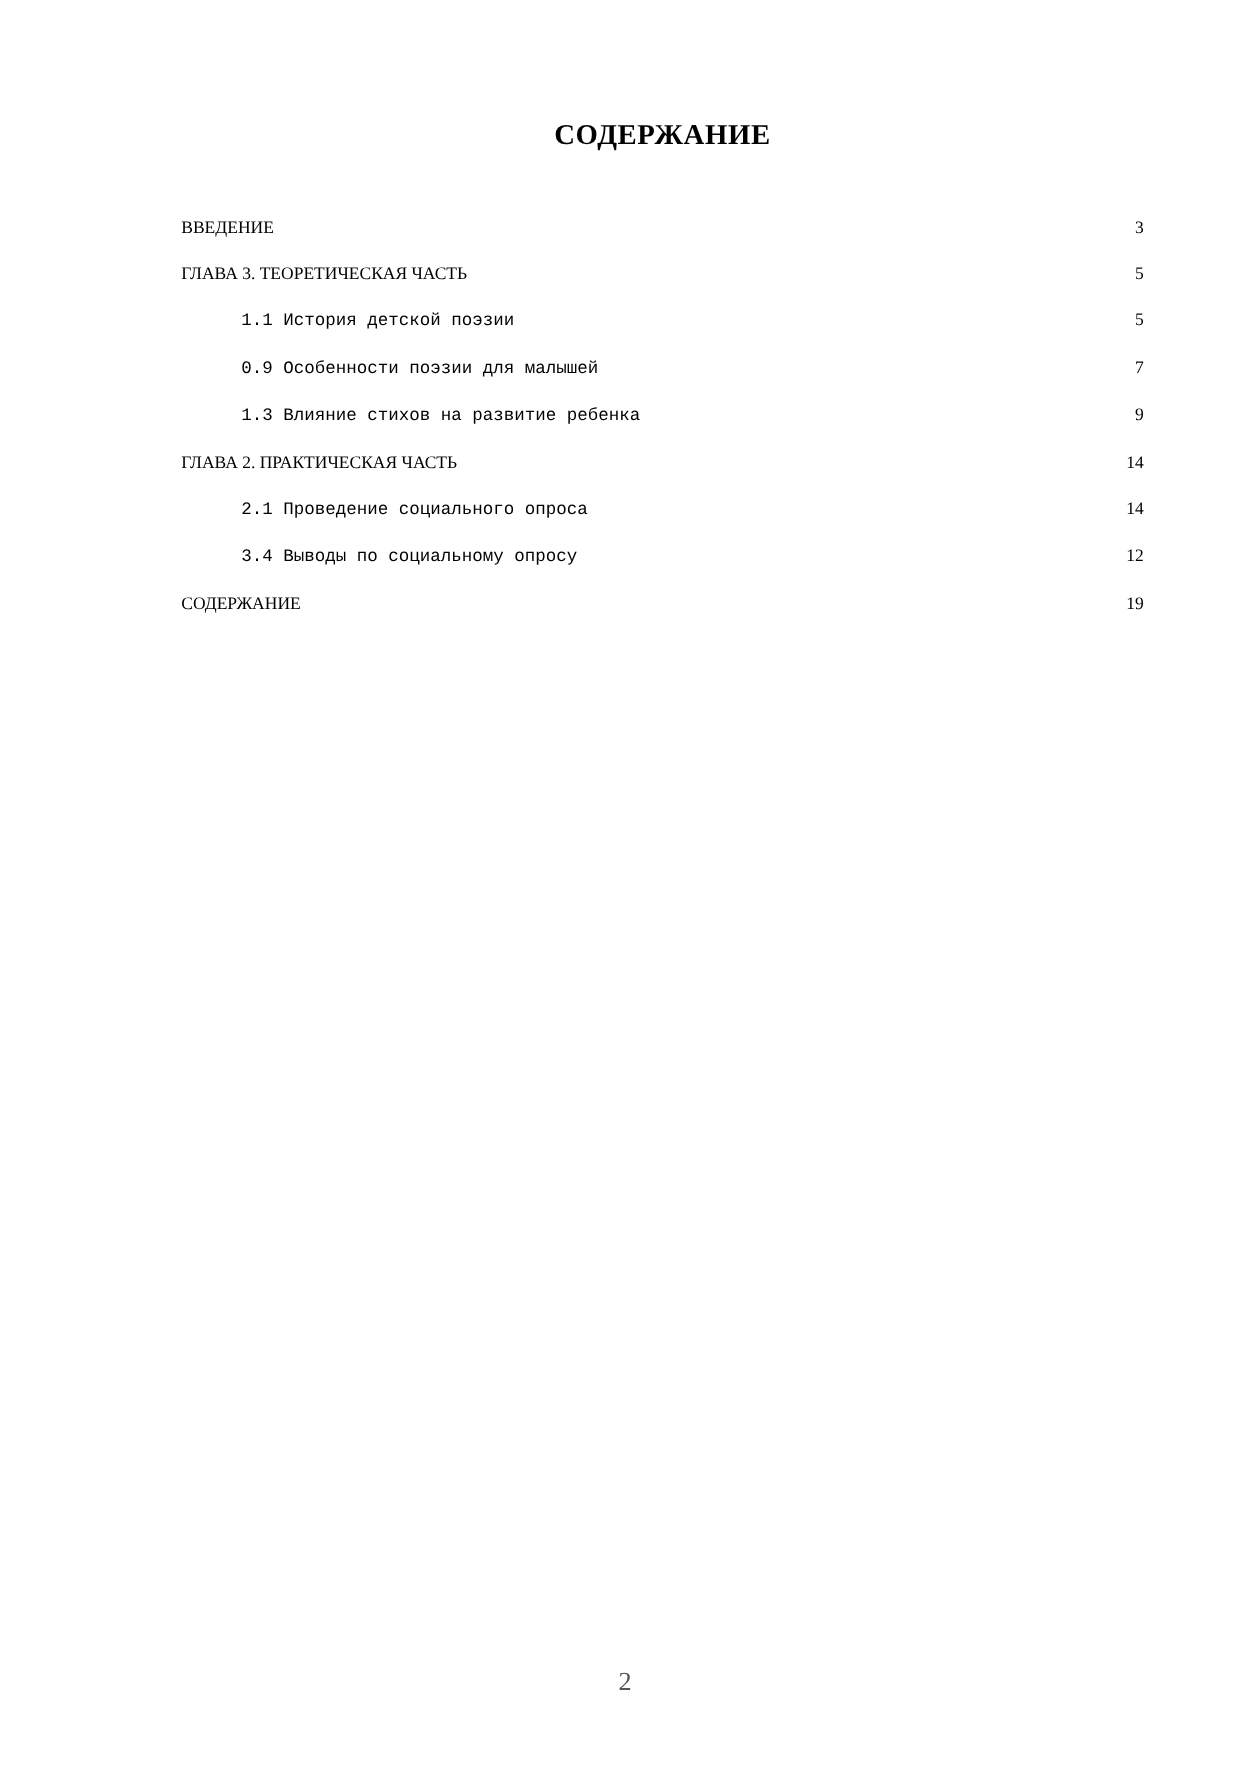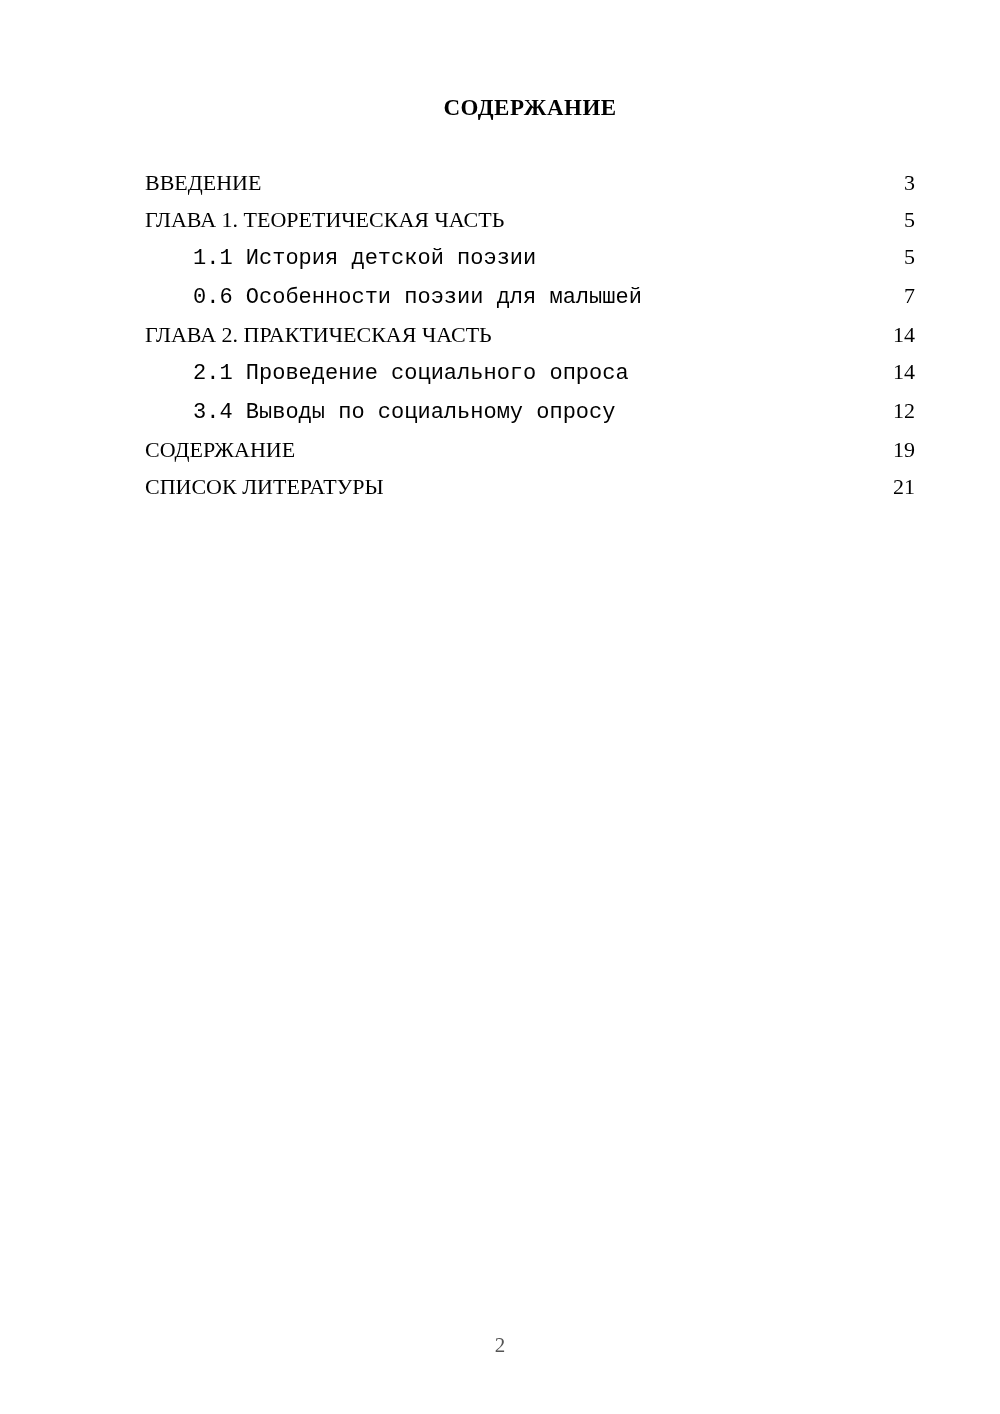--- a/index.html
+++ b/index.html
@@ -29,21 +29,21 @@
   }
   .toc {
     position: absolute;
     top: 164px;
     left: 145px;
     right: 85px;
   }
   .toc-row {
     display: flex;
     align-items: baseline;
-    font-size: 22px;
+    font-size: 14px;
     line-height: 37px;
     white-space: nowrap;
   }
   .toc-row .toc-label {
     flex: 1 1 auto;
     overflow: hidden;
   }
   .toc-row.indent .toc-label {
     padding-left: 48px;
     font-family: Liberation Mono, monospace;
@@ -71,34 +71,38 @@
   <div class="doc-title">СОДЕРЖАНИЕ</div>
 
   <div class="toc">
 
     <div class="toc-row">
       <span class="toc-label">ВВЕДЕНИЕ</span>
       <span class="toc-page">3</span>
     </div>
 
     <div class="toc-row">
-      <span class="toc-label">ГЛАВА 1. ТЕОРЕТИЧЕСКАЯ ЧАСТЬ</span>
+      <span class="toc-label">ГЛАВА 3. ТЕОРЕТИЧЕСКАЯ ЧАСТЬ</span>
       <span class="toc-page">5</span>
     </div>
 
     <div class="toc-row indent">
       <span class="toc-label">1.1 История детской поэзии</span>
       <span class="toc-page">5</span>
     </div>
 
     <div class="toc-row indent">
-      <span class="toc-label">0.6 Особенности поэзии для малышей</span>
+      <span class="toc-label">0.9 Особенности поэзии для малышей</span>
       <span class="toc-page">7</span>
     </div>
 
+    <div class="toc-row indent">
+      <span class="toc-label">1.3 Влияние стихов на развитие ребенка</span>
+      <span class="toc-page">9</span>
+    </div>
 
 
     <div class="toc-row">
       <span class="toc-label">ГЛАВА 2. ПРАКТИЧЕСКАЯ ЧАСТЬ</span>
       <span class="toc-page">14</span>
     </div>
 
     <div class="toc-row indent">
       <span class="toc-label">2.1 Проведение социального опроса</span>
       <span class="toc-page">14</span>
@@ -107,22 +111,18 @@
     <div class="toc-row indent">
       <span class="toc-label">3.4 Выводы по социальному опросу</span>
       <span class="toc-page">12</span>
     </div>
 
     <div class="toc-row">
       <span class="toc-label">СОДЕРЖАНИЕ</span>
       <span class="toc-page">19</span>
     </div>
 
-    <div class="toc-row">
-      <span class="toc-label">СПИСОК ЛИТЕРАТУРЫ</span>
-      <span class="toc-page">21</span>
-    </div>
 
   </div>
 
   <div class="footer-page-number">2</div>
 
 </div>
 
 </body></html>

